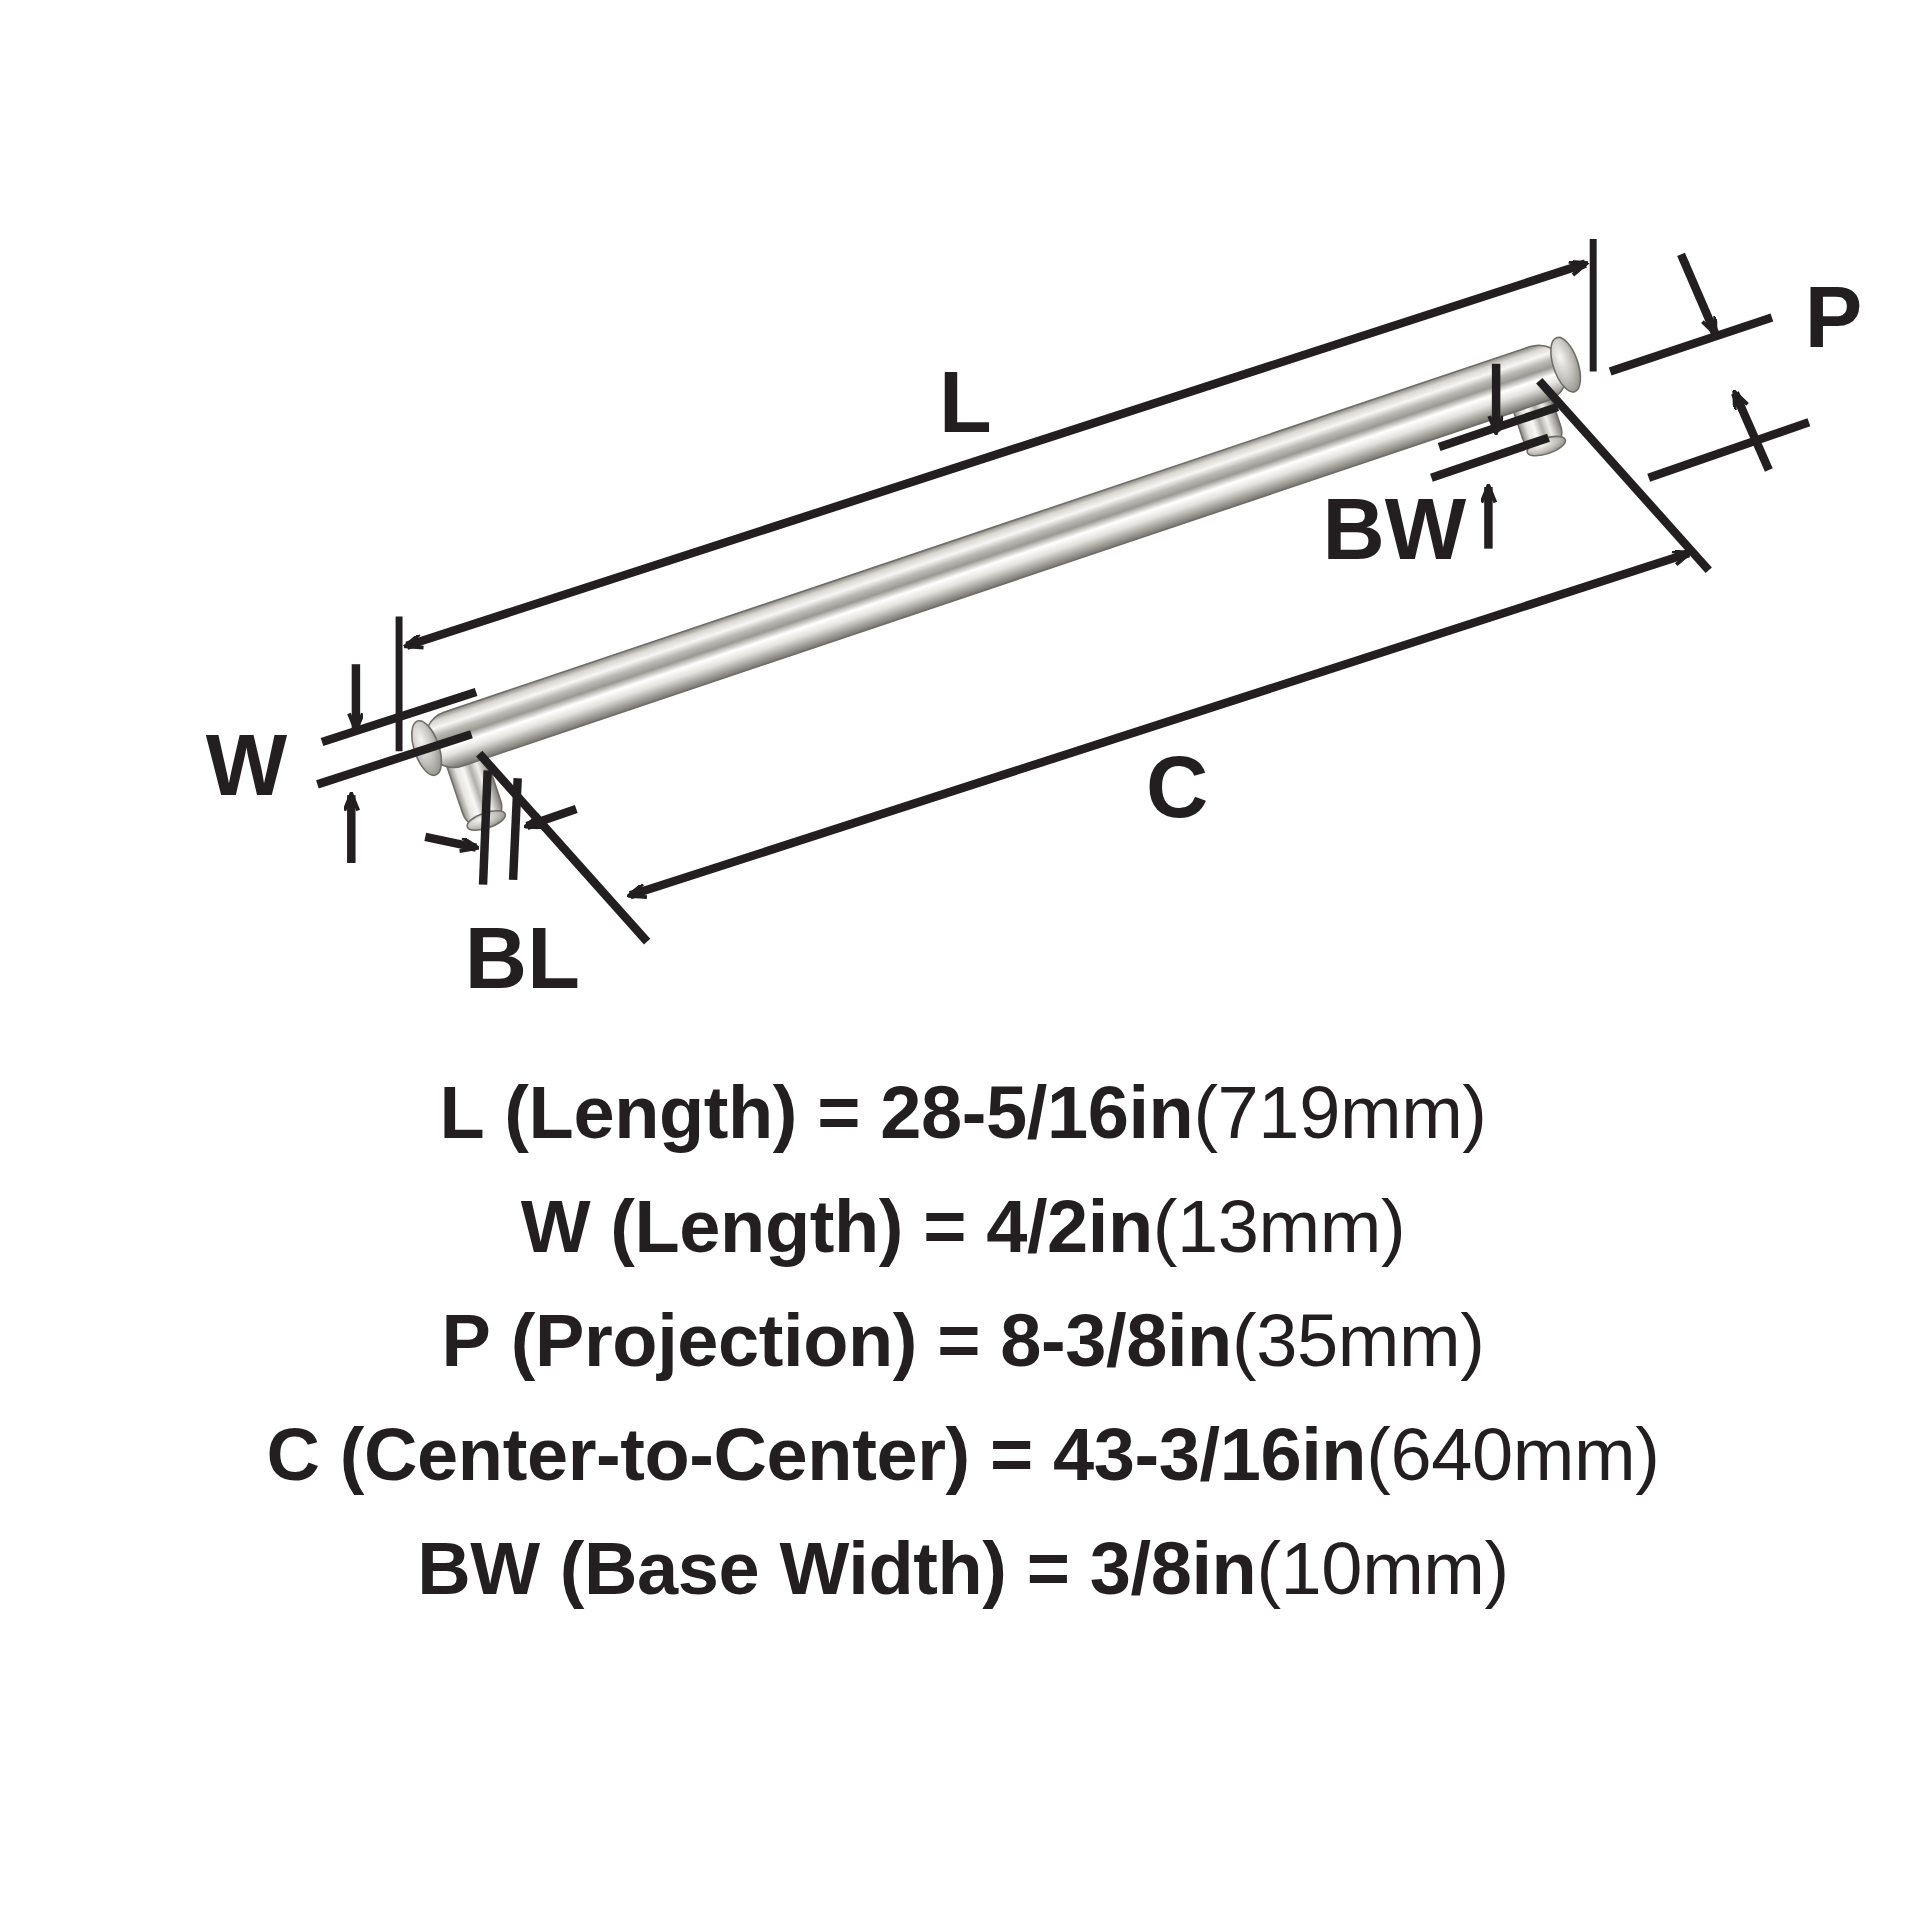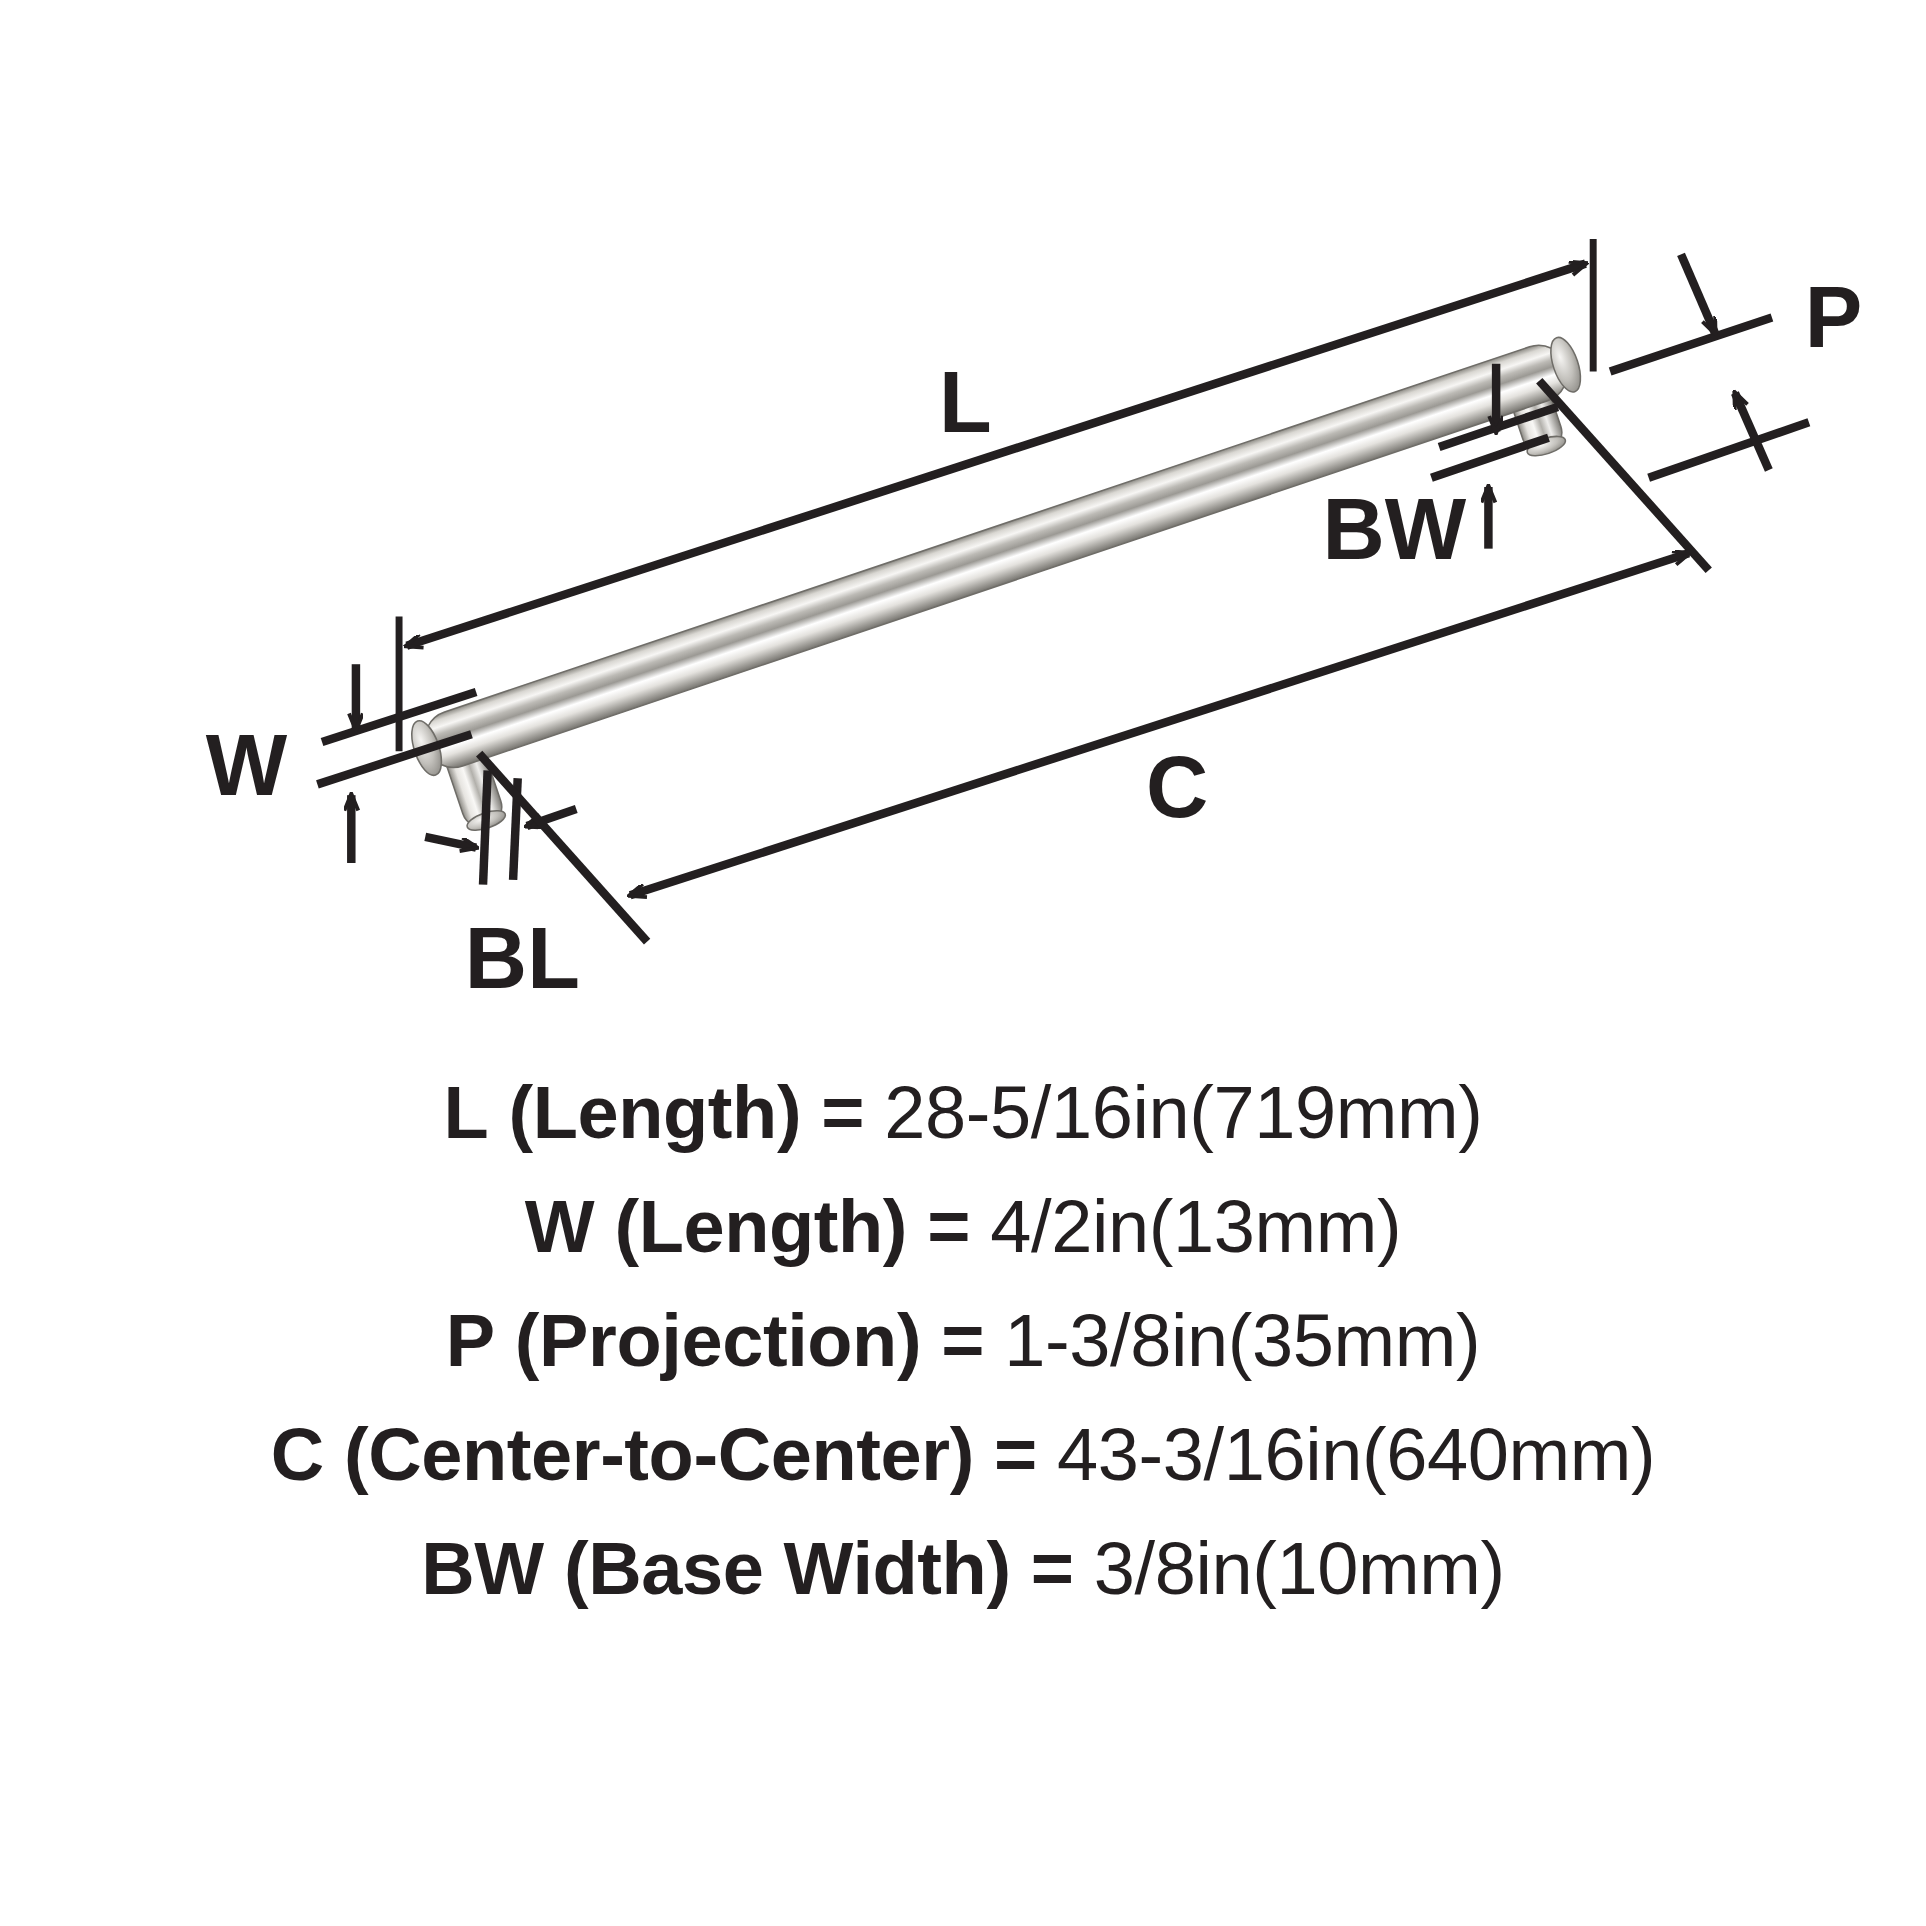--- a/index.html
+++ b/index.html
@@ -56,21 +56,21 @@
   .lg-sym {
     font-weight: bold;
   }
   .lg-name {
     font-weight: bold;
   }
   .lg-eq {
     font-weight: bold;
   }
   .lg-val {
-    font-weight: normal;
+    font-weight: bold;
     text-align: right;
   }
   .lg-metric {
     font-weight: normal;
   }
   .dim-label {
     font-weight: bold;
     font-size: 112px;
     fill: #231f20;
     font-family: "Liberation Sans", sans-serif;
@@ -217,21 +217,21 @@
 
     <div class="legend-line">
       <span class="lg-sym">L</span><span>&nbsp;</span><span class="lg-name">(Length)</span><span>&nbsp;</span><span class="lg-eq">=</span><span>&nbsp;</span><span class="lg-val">28-5/16in</span><span class="lg-metric">(719mm)</span>
     </div>
 
     <div class="legend-line">
       <span class="lg-sym">W</span><span>&nbsp;</span><span class="lg-name">(Length)</span><span>&nbsp;</span><span class="lg-eq">=</span><span>&nbsp;</span><span class="lg-val">4/2in</span><span class="lg-metric">(13mm)</span>
     </div>
 
     <div class="legend-line">
-      <span class="lg-sym">P</span><span>&nbsp;</span><span class="lg-name">(Projection)</span><span>&nbsp;</span><span class="lg-eq">=</span><span>&nbsp;</span><span class="lg-val">1-3/8in</span><span class="lg-metric">(35mm)</span>
+      <span class="lg-sym">P</span><span>&nbsp;</span><span class="lg-name">(Projection)</span><span>&nbsp;</span><span class="lg-eq">=</span><span>&nbsp;</span><span class="lg-val">8-3/8in</span><span class="lg-metric">(35mm)</span>
     </div>
 
     <div class="legend-line">
       <span class="lg-sym">C</span><span>&nbsp;</span><span class="lg-name">(Center-to-Center)</span><span>&nbsp;</span><span class="lg-eq">=</span><span>&nbsp;</span><span class="lg-val">43-3/16in</span><span class="lg-metric">(640mm)</span>
     </div>
 
 
     <div class="legend-line">
       <span class="lg-sym">BW</span><span>&nbsp;</span><span class="lg-name">(Base Width)</span><span>&nbsp;</span><span class="lg-eq">=</span><span>&nbsp;</span><span class="lg-val">3/8in</span><span class="lg-metric">(10mm)</span>
     </div>

